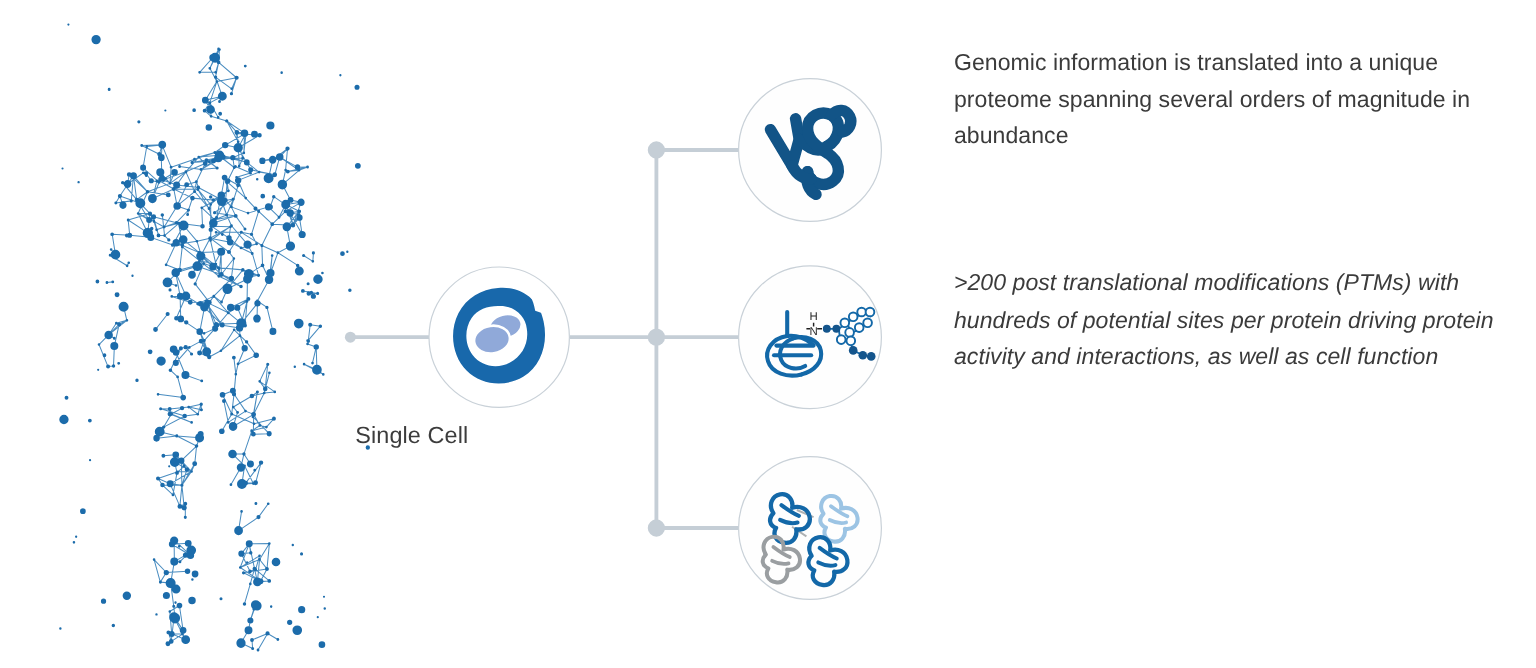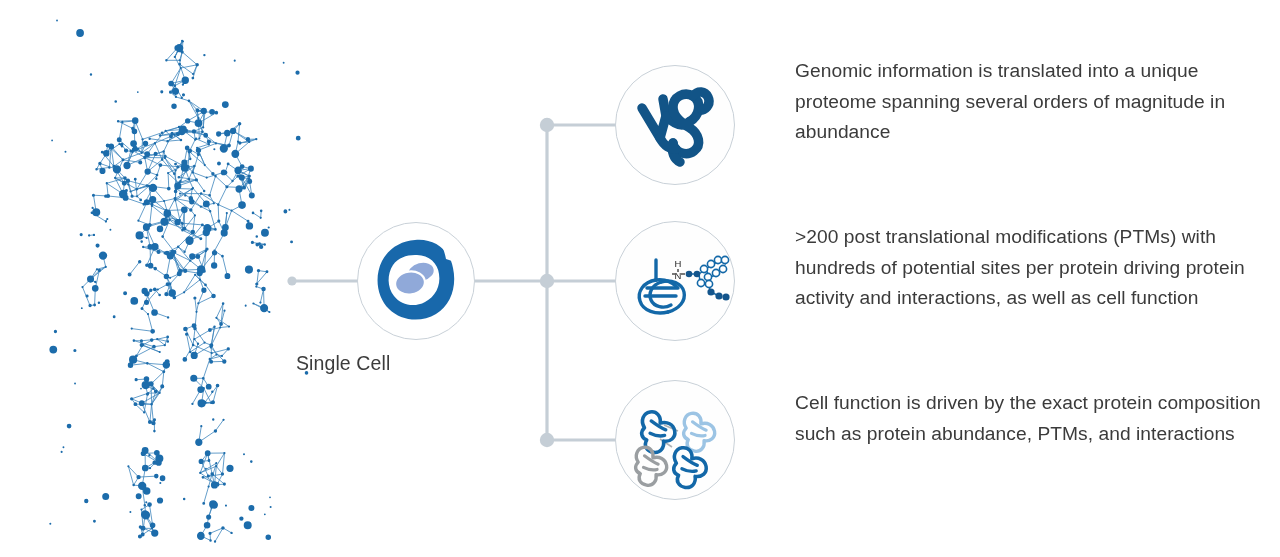--- a/index.html
+++ b/index.html
@@ -48,22 +48,22 @@
 
   .text-block{
     position:absolute;
     left:795px;
     width:470px;
     font-size:19.2px;
     line-height:30.5px;
     color:#3b3b3b;
     letter-spacing:0.05px;
   }
-  .tb1{top:56px;}
-  .tb2{top:222px;}
+  .tb1{top:38px;}
+  .tb2{top:222px;font-style:italic;}
   .tb3{top:388px;}
 </style>
 </head>
 <body>
 
 <div id="stage">
 
   <div class="human-wrap">
     <svg width="280" height="545" viewBox="0 0 280 545" xmlns="http://www.w3.org/2000/svg">
       <g id="net-lines" stroke="#3f86bd" stroke-width="0.8" fill="none" opacity="0.95">
@@ -216,15 +216,14 @@
           <use href="#prot"></use>
         </g>
       <g transform="translate(56,58) scale(1.1)" stroke="#1368a8">
           <use href="#prot"></use>
         </g>
     </svg>
   </div>
 
   <div class="text-block tb1">Genomic information is translated into a unique proteome spanning several orders of magnitude in abundance</div>
   <div class="text-block tb2">&gt;200 post translational modifications (PTMs) with hundreds of potential sites per protein driving protein activity and interactions, as well as cell function</div>
-  <div class="text-block tb3">Cell function is driven by the exact protein composition such as protein abundance, PTMs, and interactions</div>
 
 </div>
 
 </body></html>

